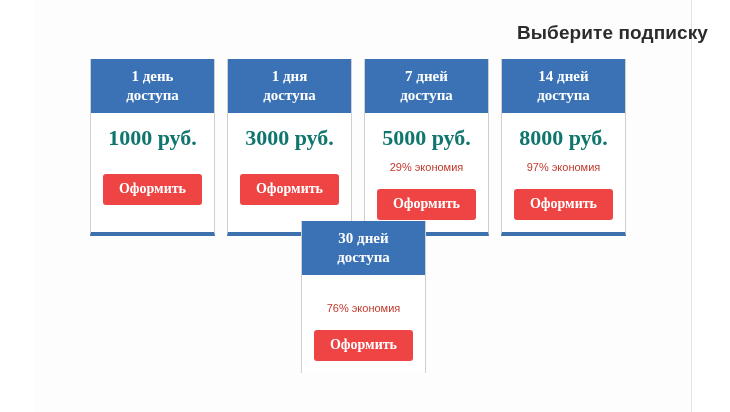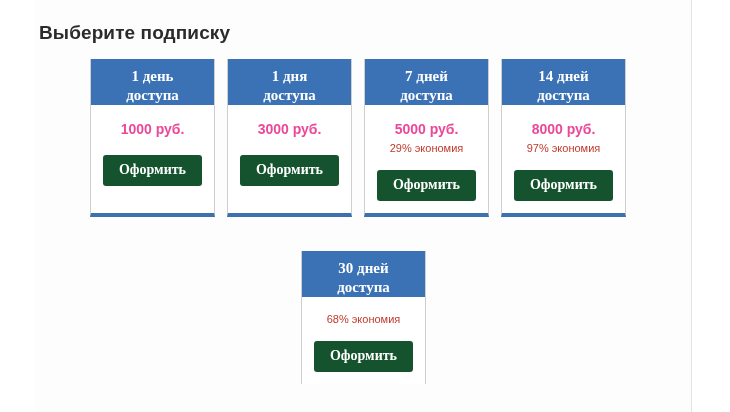--- a/index.html
+++ b/index.html
@@ -32,24 +32,24 @@
     top: 0;
     width: 657px;
     height: 412px;
     background: #fdfdfd;
     border-right: 1px solid #e3e3e3;
     box-sizing: border-box;
   }
 
   #page-title {
     position: absolute;
-    left: 4px;
+    left: 16px;
     top: 22px;
     width: 657px;
-    text-align: left;
+    text-align: right;
     font-family: "Liberation Sans", sans-serif;
     font-size: 19px;
     font-weight: bold;
     color: #2b2b2b;
     letter-spacing: 0.1px;
   }
 
   
   #plans-row-primary {
     position: absolute;
@@ -57,21 +57,21 @@
     top: 59px;
     width: 545px;
     display: flex;
     flex-direction: row;
     gap: 12px;
   }
 
   #plans-row-secondary {
     position: absolute;
     left: 0;
-    top: 251px;
+    top: 221px;
     width: 657px;
     display: flex;
     flex-direction: row;
     justify-content: center;
   }
 
   .plan-card {
     width: 125px;
     background: #ffffff;
     border-left: 1px solid #cfcfcf;
@@ -87,59 +87,59 @@
   }
 
   .plan-header {
     background: #3a72b5;
     color: #ffffff;
     font-family: "Liberation Serif", serif;
     font-size: 15px;
     font-weight: bold;
     text-align: center;
     line-height: 19px;
-    padding: 8px 4px 0 4px;
+    padding: 8px 4px 8px 4px;
     box-sizing: border-box;
   }
 
   .plan-body {
     flex: 1 1 auto;
     padding-top: 14px;
     padding-bottom: 12px;
     display: flex;
     flex-direction: column;
     align-items: center;
     box-sizing: border-box;
   }
 
   .plan-price {
-    font-family: Liberation Sans, sans-serif;
-    font-size: 14px;
-    font-weight: bold;
-    color: #ec4899;
+    font-family: Liberation Serif, serif;
+    font-size: 22px;
+    font-weight: bold;
+    color: #0f766e;
     line-height: 21px;
     white-space: nowrap;
   }
 
   .plan-savings {
     font-family: "Liberation Sans", sans-serif;
     font-size: 11px;
     color: #c0392b;
     line-height: 15px;
-    margin-top: 1px;
+    margin-top: 12px;
     white-space: nowrap;
   }
 
   .plan-savings.is-empty {
     visibility: hidden;
   }
 
   .plan-cta {
     margin-top: 14px;
-    background: #14532d;
+    background: #ef4444;
     color: #ffffff;
     font-family: "Liberation Serif", serif;
     font-size: 14px;
     font-weight: bold;
     border: none;
     border-radius: 3px;
     padding: 8px 16px 9px 16px;
     cursor: pointer;
     line-height: 14px;
     white-space: nowrap;
@@ -200,20 +200,20 @@
         </div>
       </div>
 
     <div id="plans-row-secondary">
         <div class="plan-card no-footer-rule">
           <div class="plan-header">
             <div>30 дней</div>
             <div>доступа</div>
           </div>
           <div class="plan-body">
-            <div class="plan-savings">68% экономия</div>
+            <div class="plan-savings">76% экономия</div>
             <button class="plan-cta">Оформить</button>
           </div>
         </div>
       </div>
 
   </div>
 </div>
 
 </body></html>

